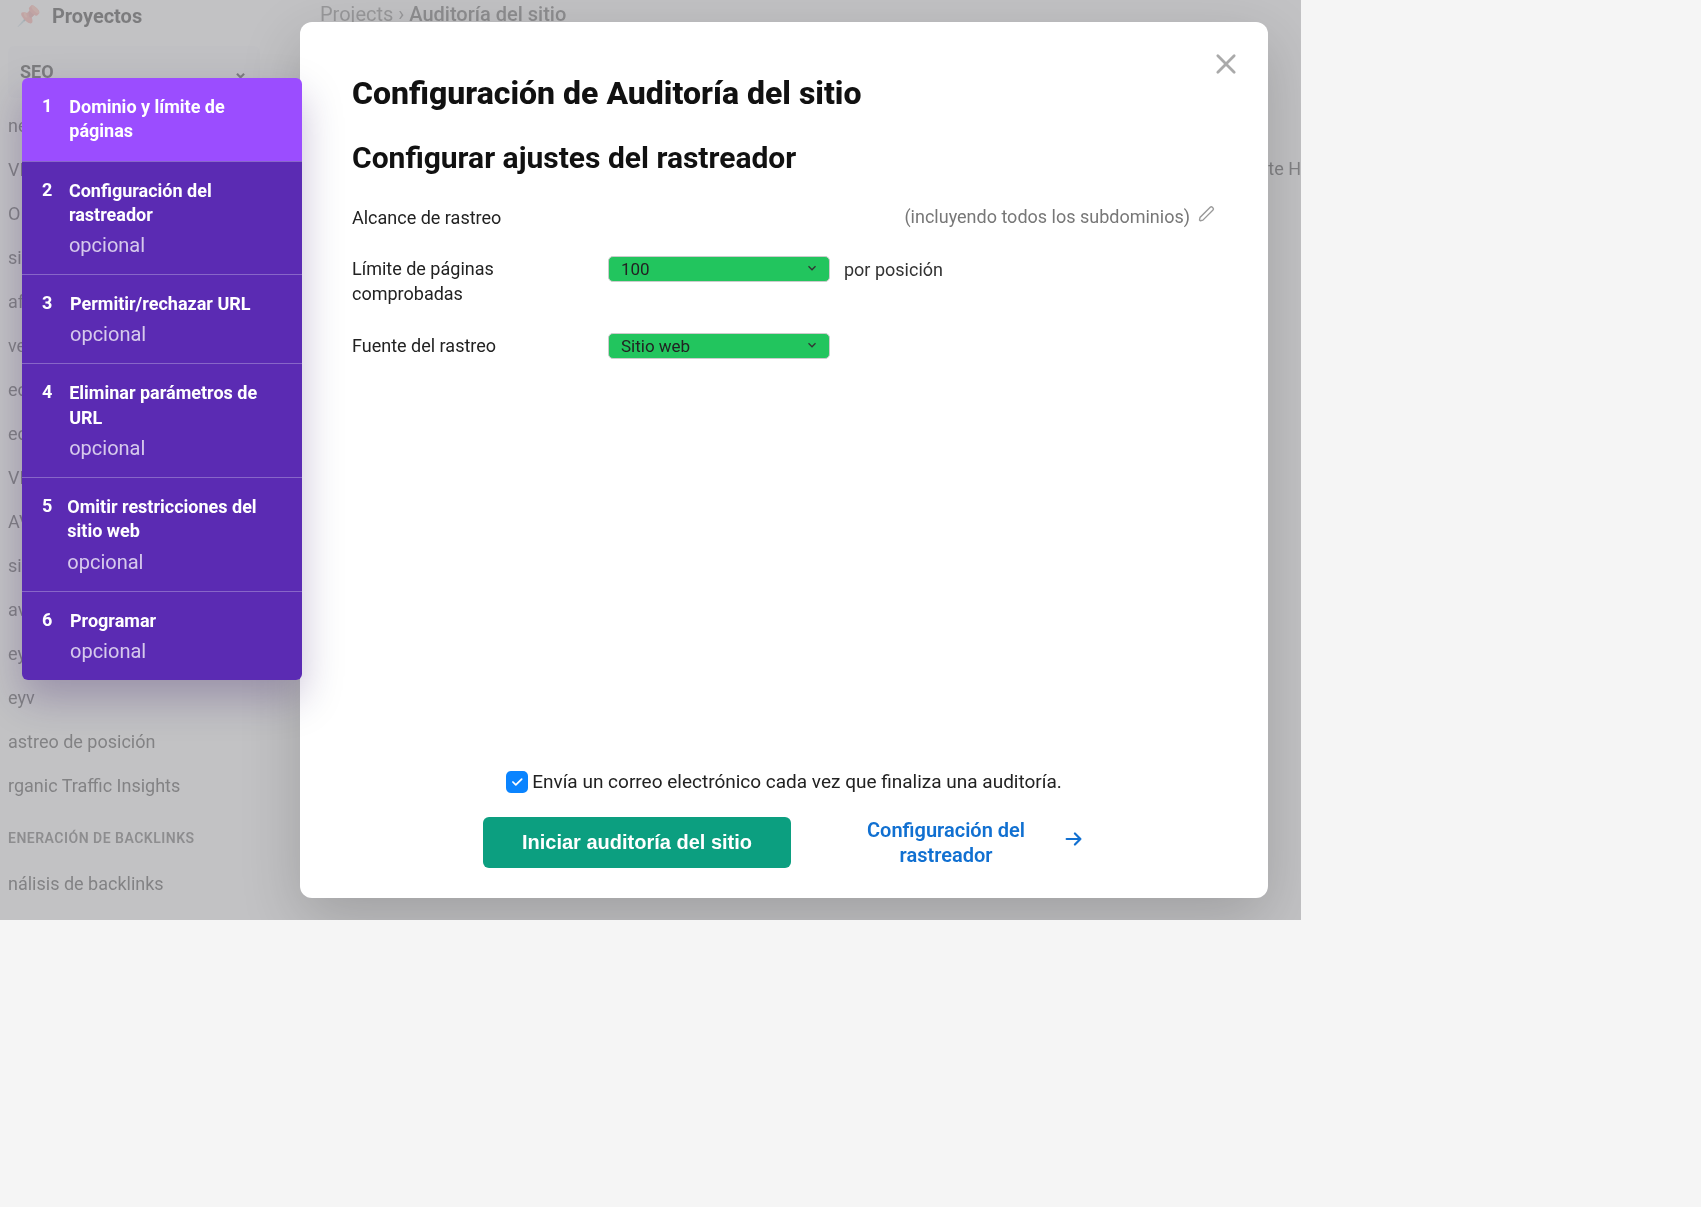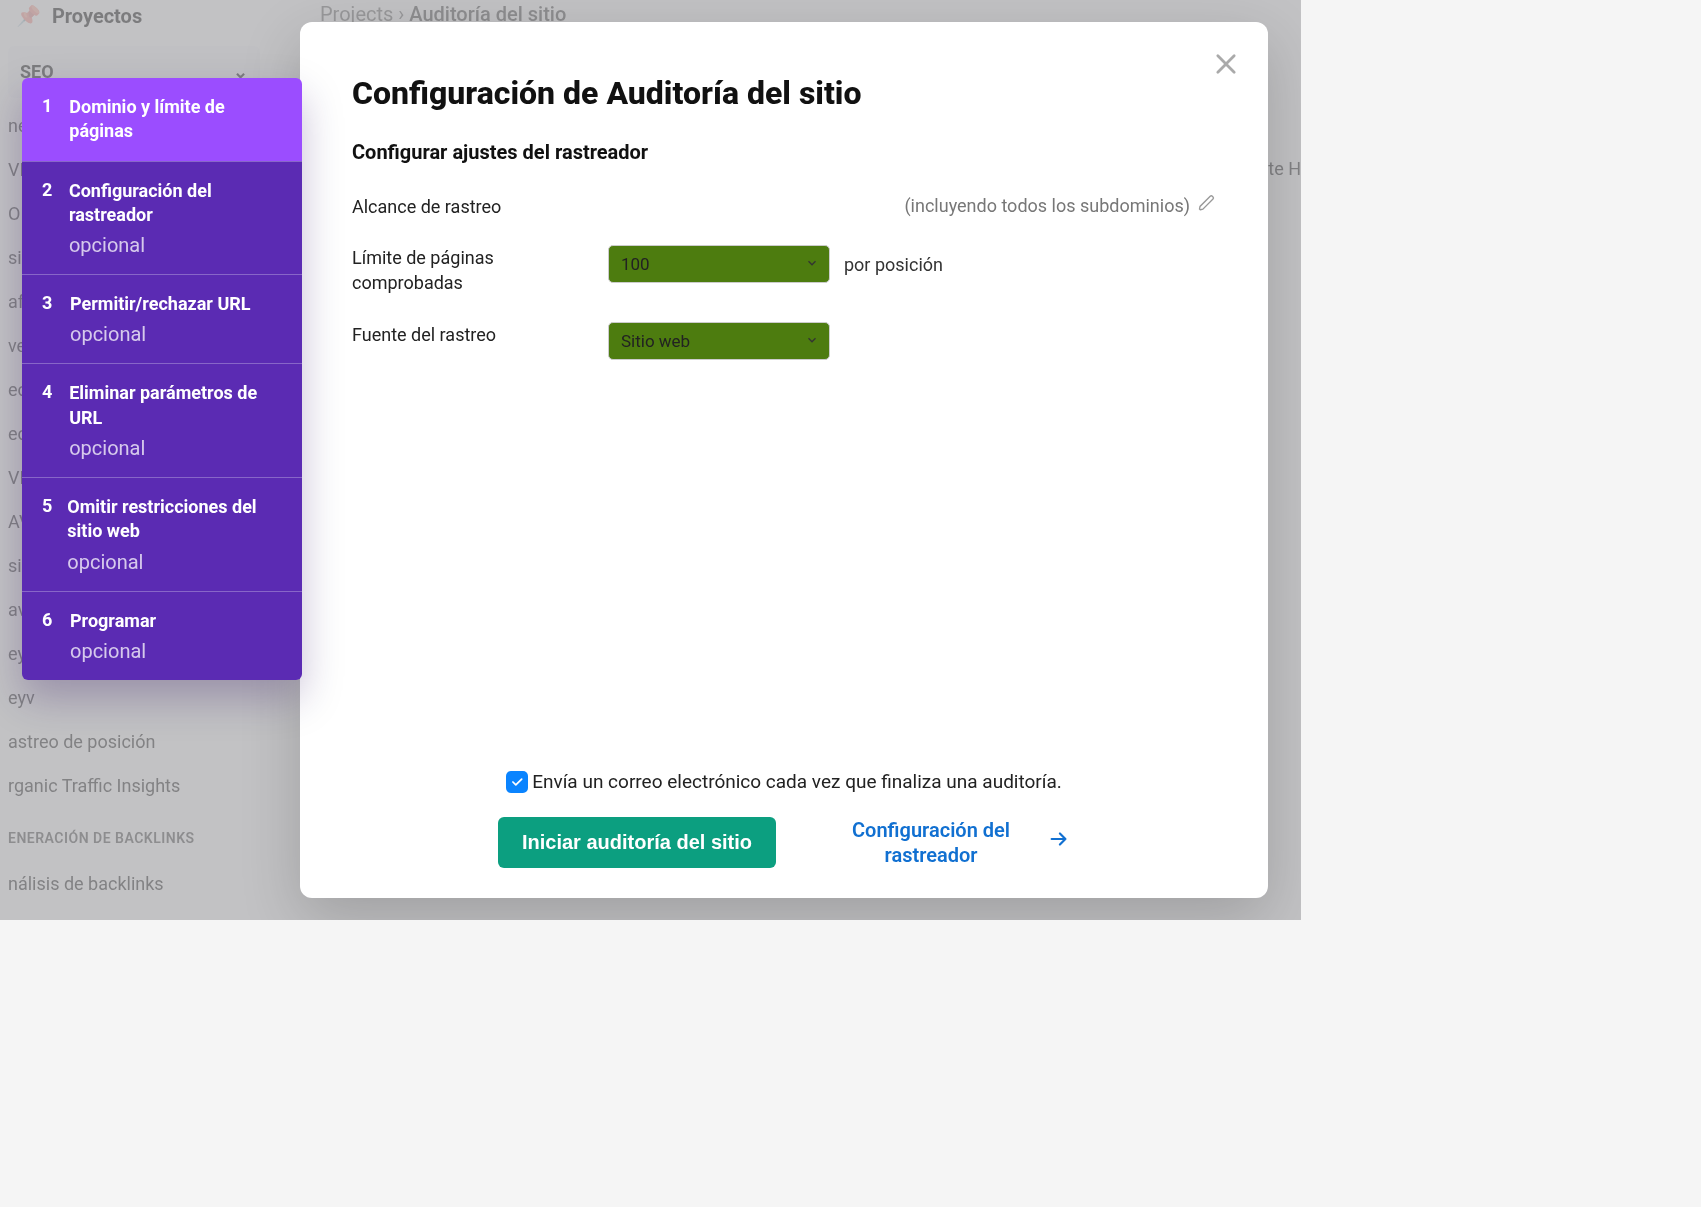--- a/index.html
+++ b/index.html
@@ -85,36 +85,36 @@
       color:#aaa;
     }
     .close svg { width:100%; height:100%; }
 
     .modal-inner {
       padding: 52px 52px 30px 52px;
       height:100%;
       display:flex; flex-direction:column;justify-content:center;
     }
     .m-title { font-size:32px; font-weight:800; color:#111; }
-    .m-sub  { font-size:20px; font-weight:700; color:#111; margin-top:28px; }
+    .m-sub  { font-size:30px; font-weight:700; color:#111; margin-top:28px; }
 
     .form { margin-top:30px; font-size:18px; color:#222; }
     .row { display:flex; align-items:flex-start; gap:28px; margin-bottom:26px; }
     .row .lbl { width:228px; color:#222; line-height:1.4; }
     .row .ctrl { display:flex; align-items:center; gap:14px; }
     .hint { color:#777; font-size:18px; display:flex; align-items:center; gap:8px; }
     .hint .pen { color:#999; }
 
     .select {
       border:1px solid #ccc; border-radius:5px;
-      height:38px; min-width:222px;
+      height:26px; min-width:222px;
       padding:0 34px 0 12px;
       font-size:17px; color:#222;
       display:flex; align-items:center;
-      position:relative; background:#4d7c0f; cursor:pointer;
+      position:relative; background:#22c55e; cursor:pointer;
     }
     .select .chev {
       position:absolute; right:10px; top:50%; transform:translateY(-50%);
       color:#333;
     }
     .after-select { color:#333; font-size:18px; }
 
     .spacer { flex:1; }
 
     .footer {
@@ -129,21 +129,21 @@
     .checkbox {
       width:22px; height:22px; border-radius:5px; background:#0a84ff;
       display:inline-flex; align-items:center; justify-content:center;
       color:#fff; flex: 0 0 22px;
     }
     .actions {
       display:flex; align-items:center; justify-content:center; gap:60px;
     }
     .btn-primary {
       background:#0c9f80; color:#fff; border:none; border-radius:6px;
-      font-size:20px; font-weight:600; padding:14px 24px; cursor:pointer;
+      font-size:20px; font-weight:600; padding:14px 39px; cursor:pointer;
     }
     .btn-link {
       display:flex; align-items:center; gap:22px;
       color:#1170d1; font-size:20px; font-weight:600; cursor:pointer;
       text-align:center; line-height:1.25;
     }
     .btn-link .arrow { color:#1170d1; font-size:22px; }
   </style>
 </head>
 <body>

